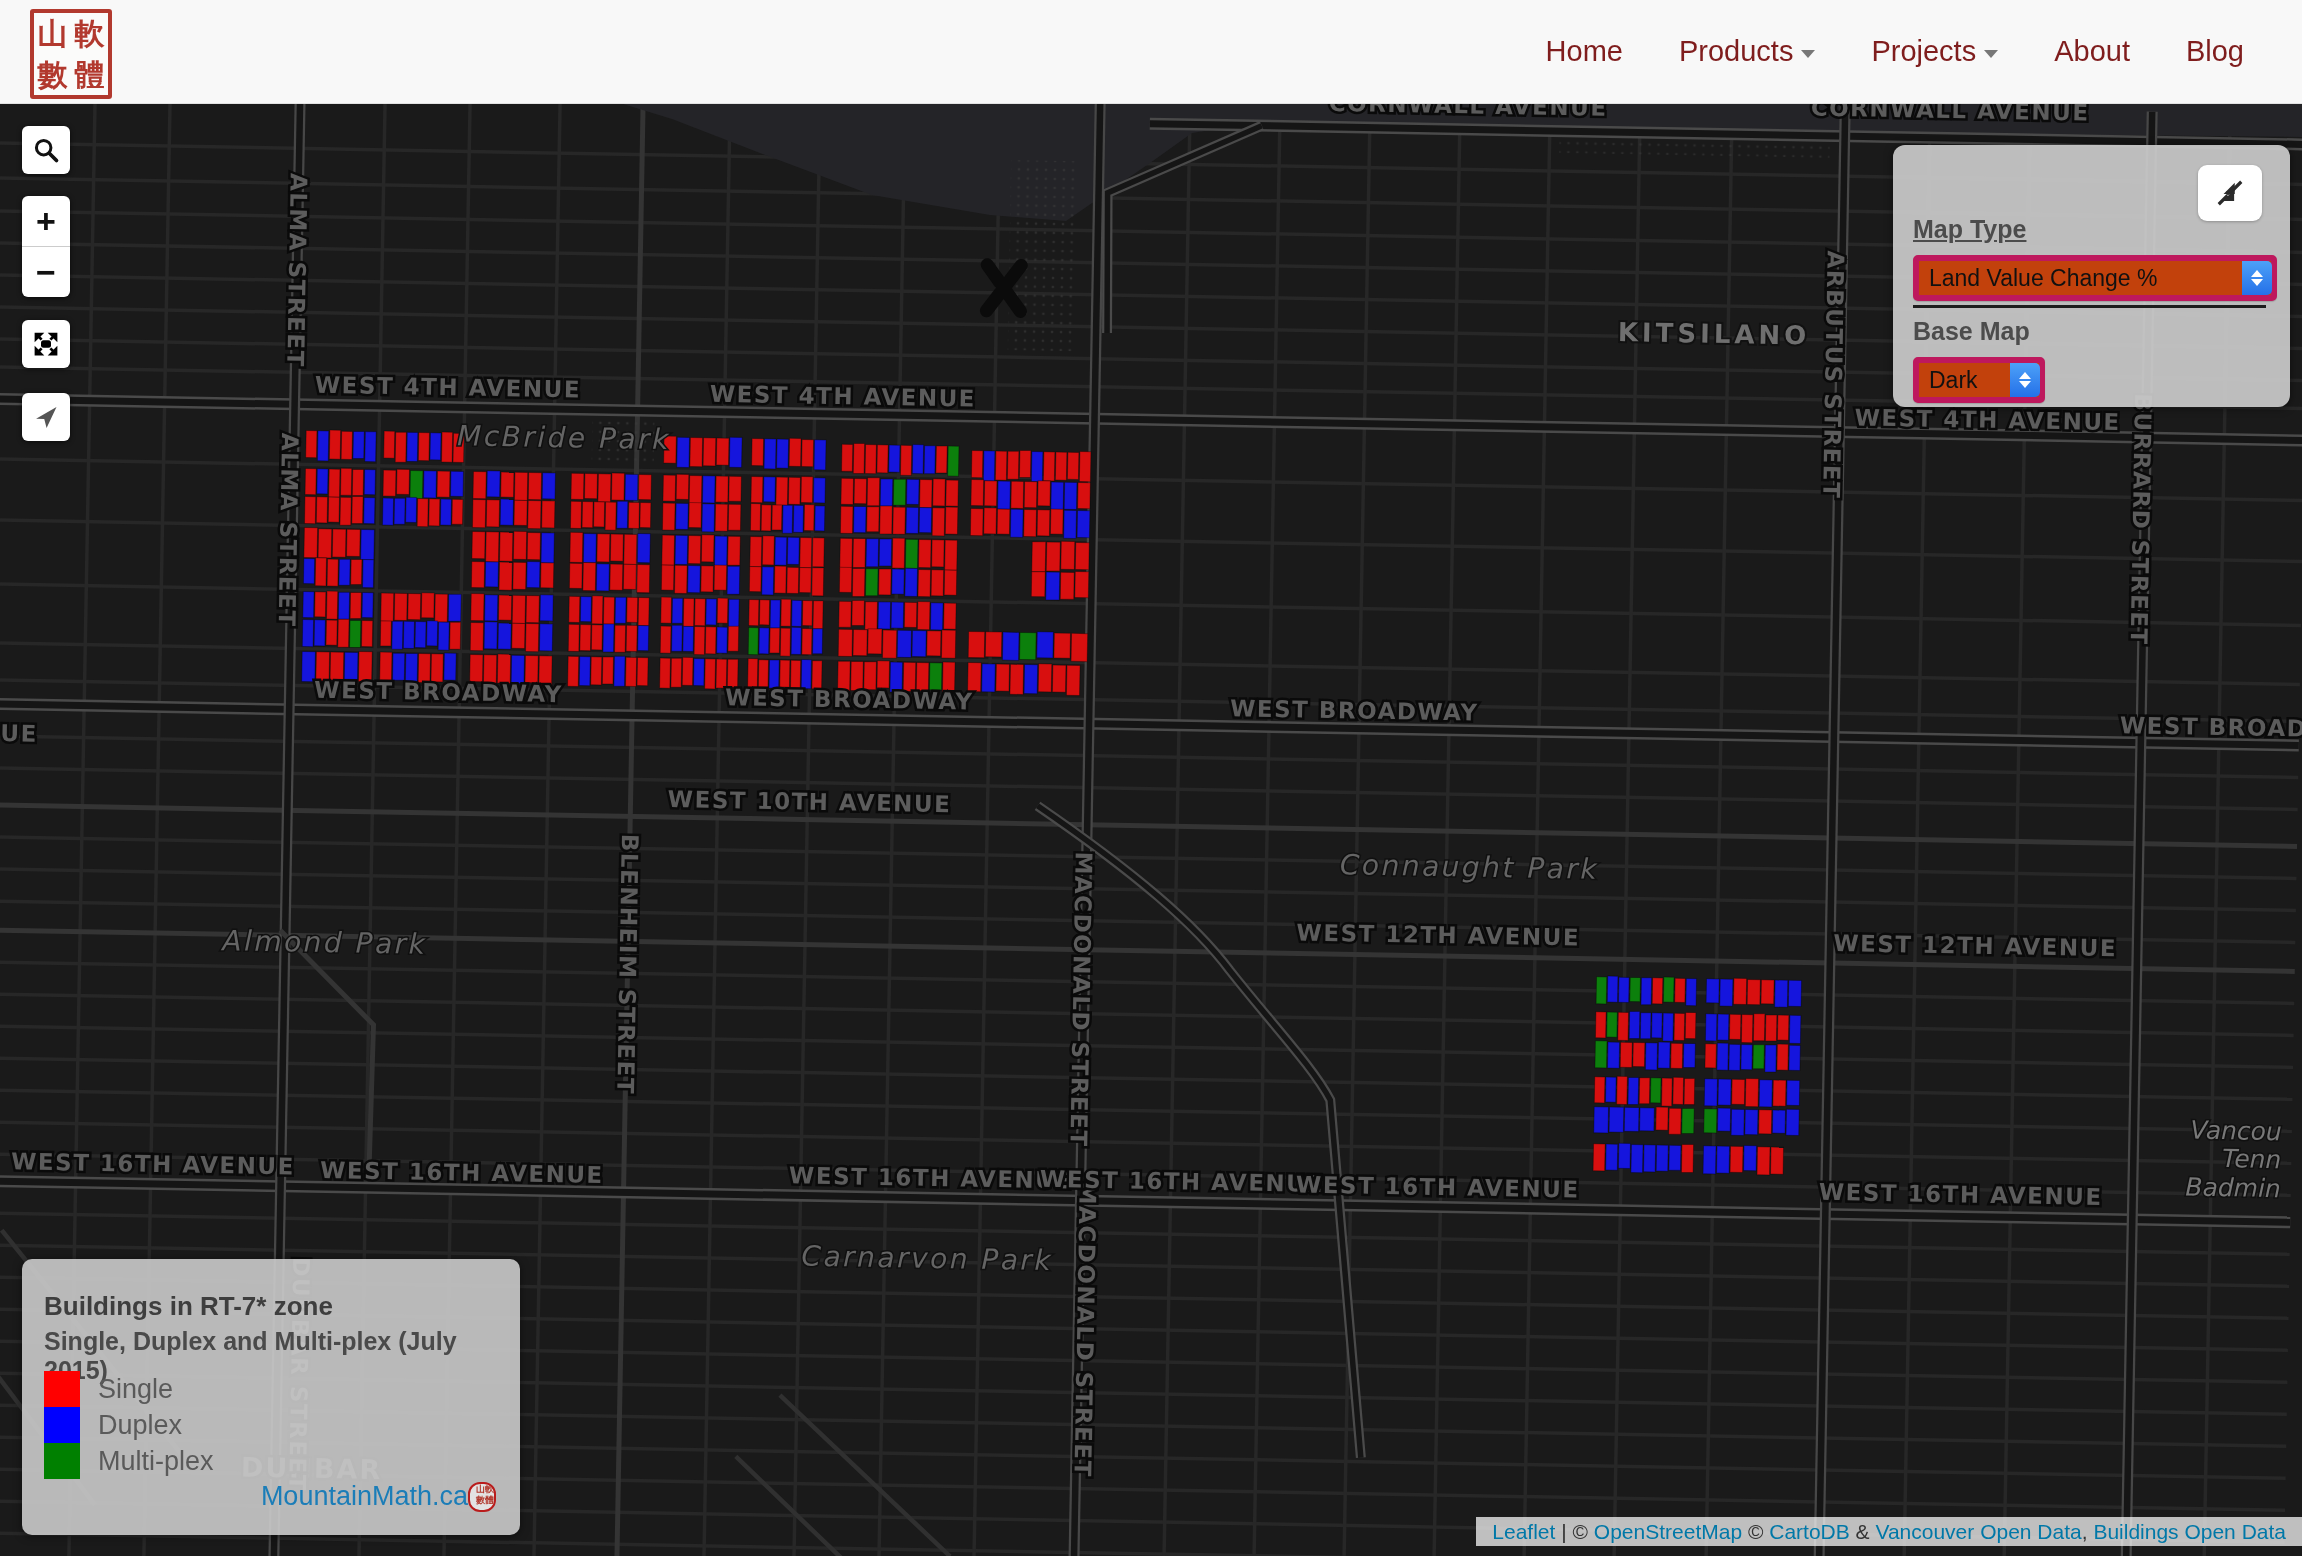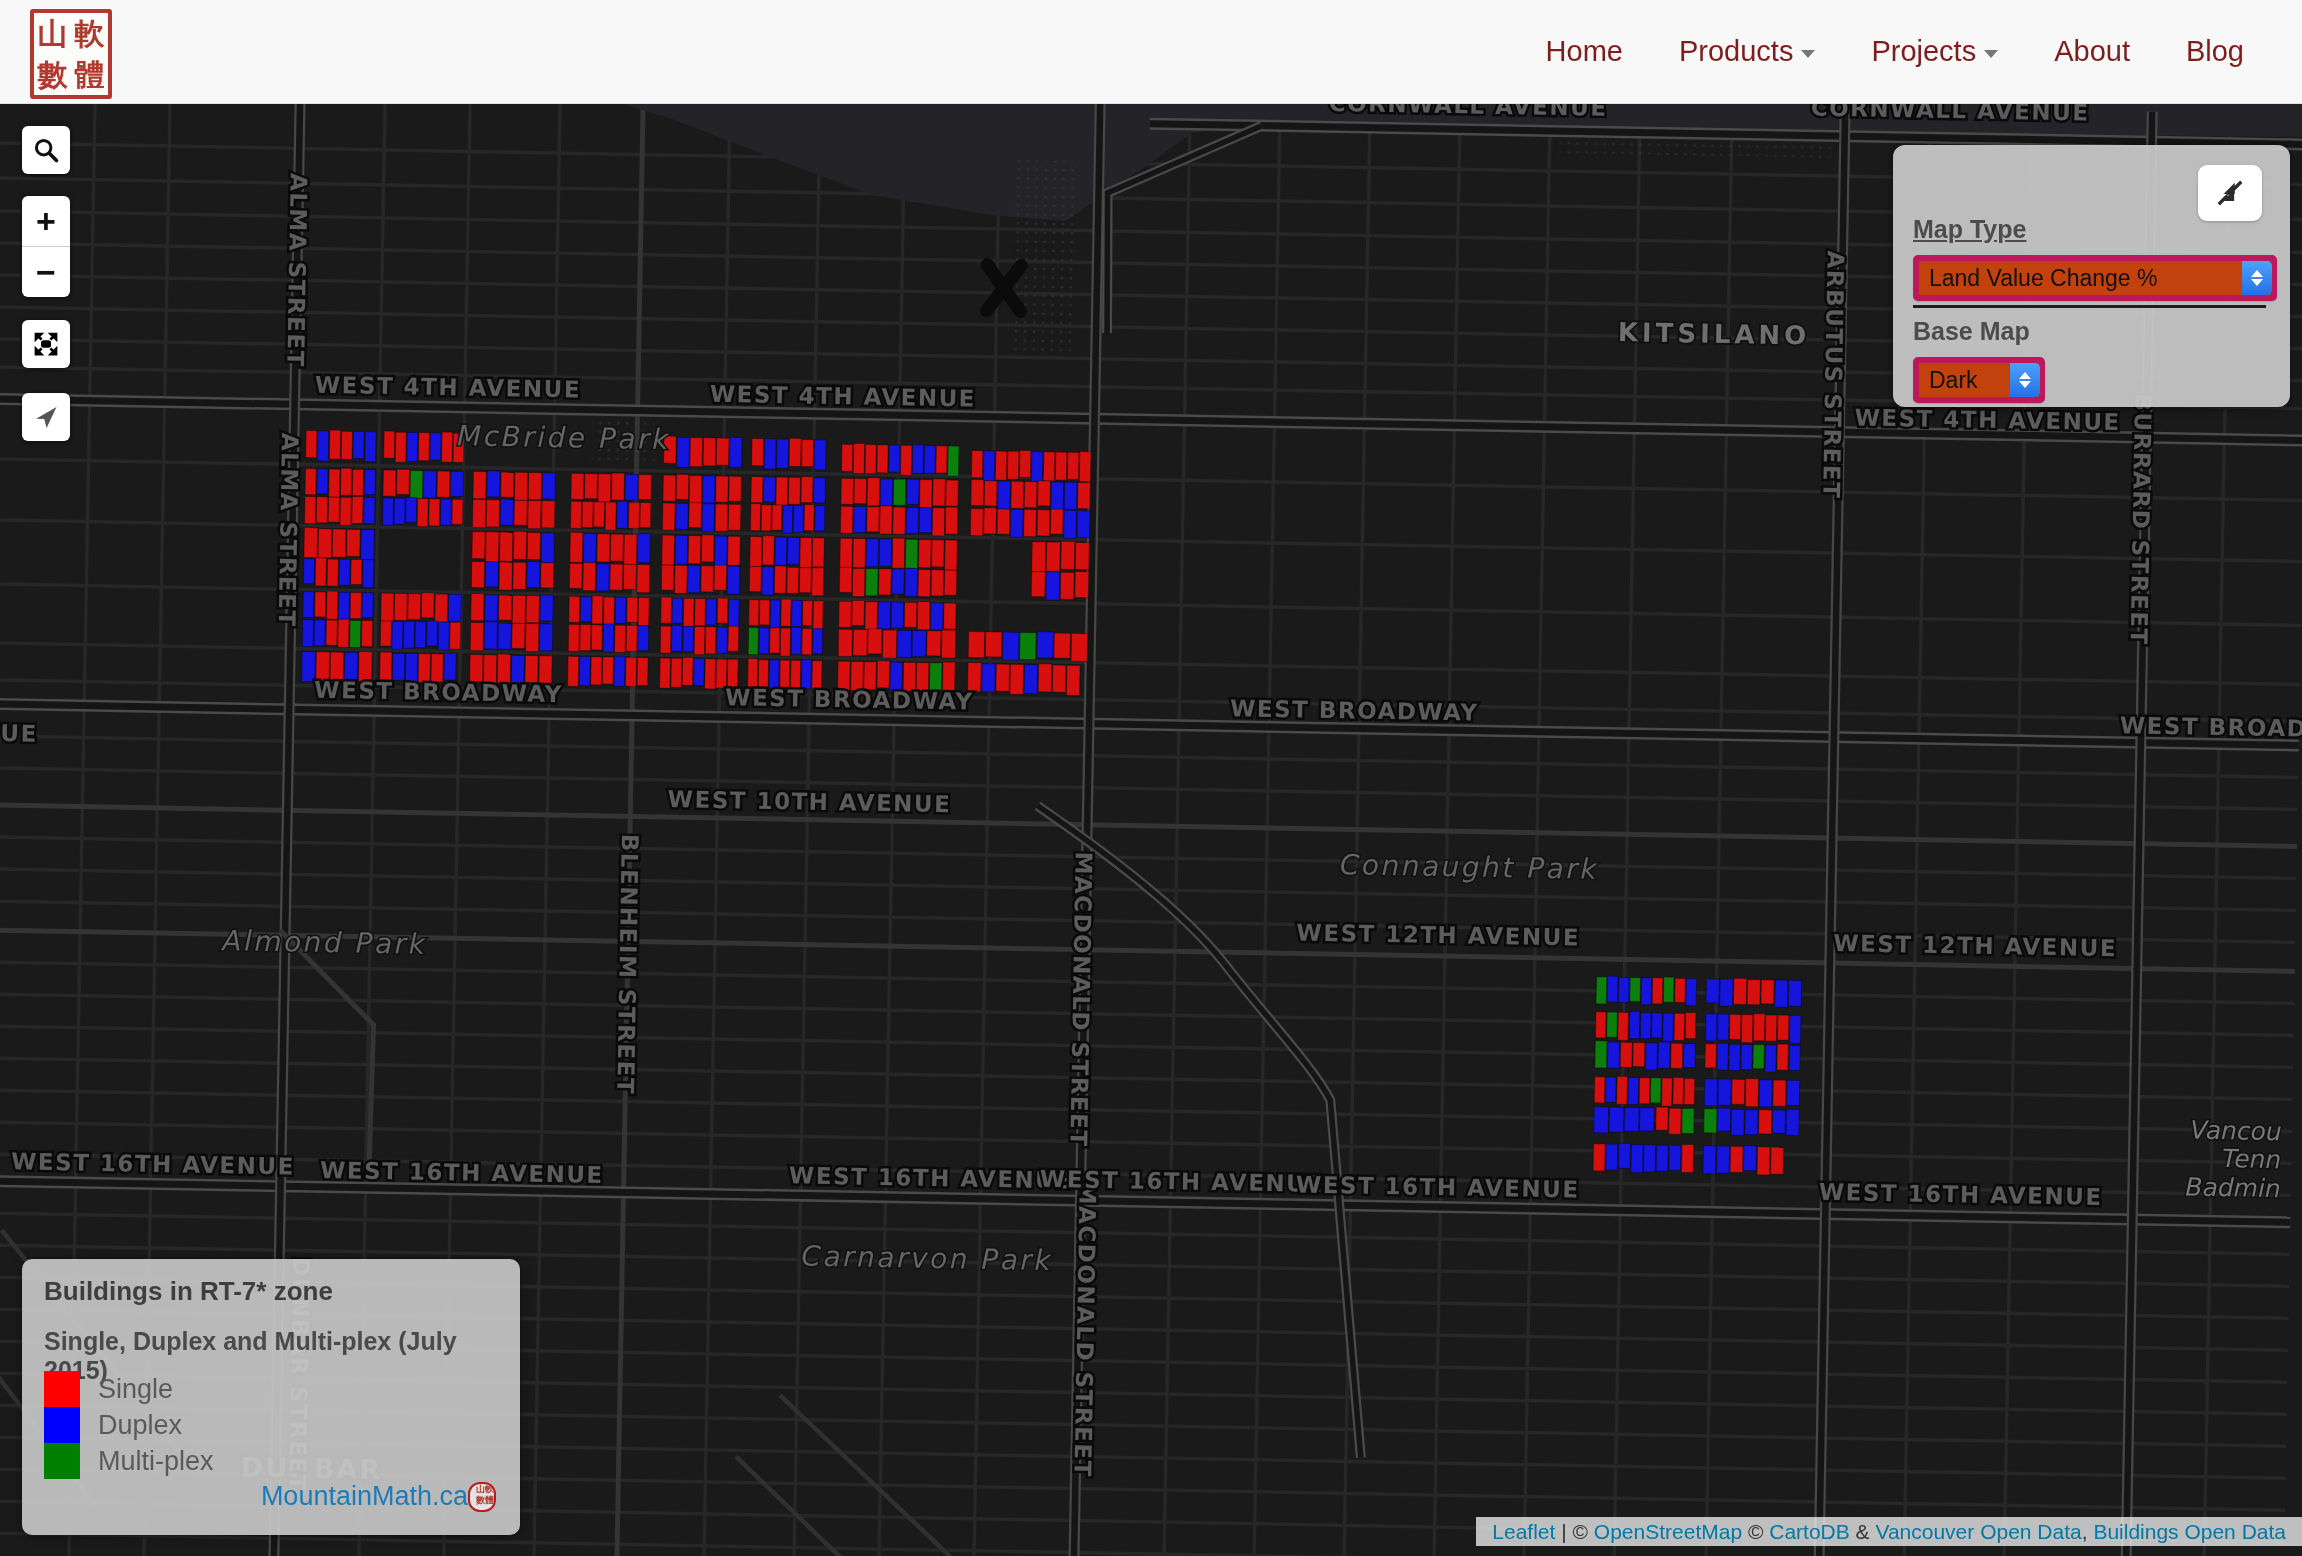--- a/index.html
+++ b/index.html
@@ -47,21 +47,21 @@
   .sel-step{width:30px;height:34px;margin:-1px -1px -1px 0;border-radius:0 5px 5px 0;
             background:linear-gradient(#4da1f8,#2470e8);display:flex;flex-direction:column;
             align-items:center;justify-content:center;gap:2px;}
   .chev{width:0;height:0;border-left:6px solid transparent;border-right:6px solid transparent;}
   .chev.up{border-bottom:7px solid #fff;}
   .chev.dn{border-top:7px solid #fff;}
   .panel-hr{position:absolute;left:20px;right:24px;top:160px;border:none;border-top:3px solid #1d1d1d;margin:0;}
   
   .legend{position:absolute;left:22px;top:1156px;width:498px;height:276px;background:rgba(203,203,203,.9);
           border-radius:10px;box-shadow:0 1px 8px rgba(0,0,0,.5);z-index:45;padding:0;}
-  .legend-title{position:absolute;left:22px;top:17px;font-size:26px;font-weight:bold;color:#3e3e3e;}
+  .legend-title{position:absolute;left:22px;top:32px;font-size:26px;font-weight:bold;color:#3e3e3e;}
   .legend-sub{position:absolute;left:22px;top:68px;font-size:25px;font-weight:bold;color:#4a4a4a;}
   .legend-items{position:absolute;left:22px;top:112px;}
   .legend-row{display:flex;align-items:center;height:36px;}
   .swatch{width:36px;height:36px;flex:0 0 36px;}
   .legend-row span{margin-left:18px;font-size:27px;color:#5a5a5a;}
   .legend-link-row{position:absolute;right:24px;top:222px;display:flex;align-items:center;gap:0;}
   .mm-link{color:#1b7db8;font-size:27px;text-decoration:none;cursor:pointer;}
   .mini-seal{width:24px;height:26px;border:2px solid #b91c1c;border-radius:12px;color:#b2392e;
              font-family:"DejaVu Serif",serif;font-size:9px;line-height:11px;text-align:right;
              font-weight:bold;overflow:hidden;background:rgba(255,255,255,.6);}

